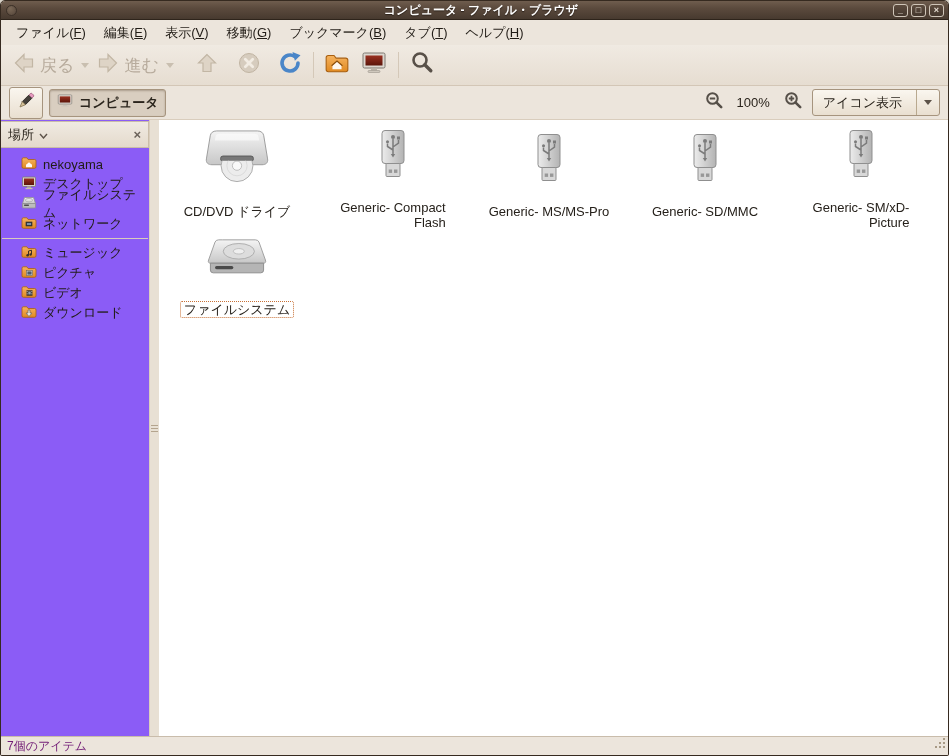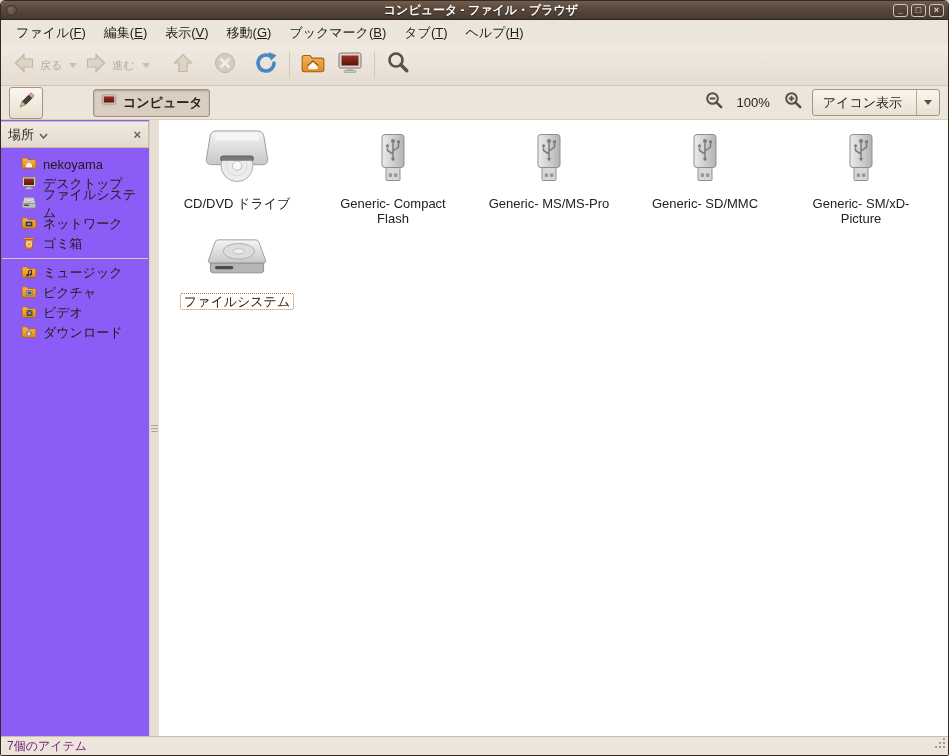--- a/index.html
+++ b/index.html
@@ -44,37 +44,37 @@
   .menu-item { padding:4px 9px; border-radius:3px; }
   .menu-item u { text-decoration:underline; }
 
   
   .toolbar {
     height:41px; flex:0 0 41px; display:flex; align-items:center;
     padding:0 6px; background:linear-gradient(#f0eae2,#e6ddd1);
     border-bottom:1px solid #d3c6b6;
   }
   .tbtn { display:flex; align-items:center; gap:4px; padding:4px 5px; border-radius:3px; }
-  .tbtn-label { font-size:11px; color:#b7ab9c; }
+  .tbtn-label { font-size:17px; color:#b7ab9c; }
   .tchev { padding:4px 2px; display:flex; align-items:center; }
   .tri-down { width:0; height:0; border-left:4px solid transparent; border-right:4px solid transparent; border-top:5px solid #c9bfb0; }
   .tsep { width:1px; height:26px; background:#d4c8b8; margin:0 5px; }
 
   
   .locationbar {
     height:34px; flex:0 0 34px; display:flex; align-items:center;
     padding:0 8px; gap:6px; background:#ece5dc;
     border-bottom:1px solid #d9cdbd;
   }
   .lb-btn {
     display:flex; align-items:center; justify-content:center; gap:5px;
     border:1px solid #a6947e; border-radius:3px; padding:3px 6px;
     background:linear-gradient(#faf6ef,#e9dfd0); min-height:26px;
   }
-  .lb-btn.pressed { background:#d9cec0; box-shadow:inset 0 1px 2px rgba(90,70,50,.35);margin-left:44px; }
+  .lb-btn.pressed { background:#d9cec0; box-shadow:inset 0 1px 2px rgba(90,70,50,.35); }
   .lb-btn .lbl { font-size:13px; font-weight:bold; color:#2a241c; }
   .lb-spacer { flex:1; }
   .zoom-level { font-size:13px; color:#2a241c; padding:0 4px; }
   .zbtn { padding:3px; display:flex; align-items:center; border-radius:3px; }
   .combo {
     display:flex; align-items:center; border:1px solid #a6947e; border-radius:3px;
     background:linear-gradient(#faf6ef,#e9dfd0); height:27px; overflow:hidden;
   }
   .combo .combo-label { font-size:13px; color:#2a241c; padding:0 14px 0 10px; }
   .combo .combo-sep { width:1px; height:100%; background:#b9a villa88; background:#b9a98f; }
@@ -99,21 +99,21 @@
 
   .splitter { width:9px; flex:0 0 9px; background:#e8e0d4; display:flex; align-items:center; justify-content:center; }
   .grip { display:flex; flex-direction:column; gap:2px; }
   .grip i { display:block; width:7px; height:1px; background:#b4a48e; }
 
   .main-view { flex:1; background:#ffffff; overflow:hidden; }
   .icon-grid { display:grid; grid-template-columns:repeat(5,156px); grid-auto-rows:98px; padding-top:9px; }
   .dev-item { display:flex; flex-direction:column; align-items:center; }
   .dev-icon { height:56px; display:flex; align-items:flex-end; justify-content:center; }
   .dev-label {
-    margin-top:10px; font-size:13px; color:#26211b; text-align:center;
+    margin-top:18px; font-size:13px; color:#26211b; text-align:right;
     white-space:pre-line; line-height:15px; padding:0 3px;
     border:1px dotted transparent; border-radius:2px; max-width:150px;
   }
   .dev-item.selected .dev-label { border-color:#c87137; }
 
   
   .statusbar {
     height:19px; flex:0 0 19px; background:#ece5dc; border-top:1px solid #c9bcab;
     display:flex; align-items:center; padding:0 6px; font-size:12px; color:#701a75;
     position:relative;
@@ -313,28 +313,20 @@
 
         <div class="side-item">
           <span><svg width="16" height="16" viewBox="0 0 16 16">
                 <path d="M1 4.2 q0-1.4 1.4-1.4 h3.4 l1.3 1.7 h6.5 q1.4 0 1.4 1.4 v6 q0 1.4 -1.4 1.4 h-11.2 q-1.4 0 -1.4-1.4 z" fill="url(#gFolder)" stroke="#a85f10" stroke-width="0.8"></path>
                 <rect x="5" y="7" width="6" height="4" fill="#3a3f46" stroke="#22262b" stroke-width="0.6"></rect>
                 <rect x="6" y="8" width="4" height="2" fill="#7b91a8"></rect>
               </svg></span>
           <span>ネットワーク</span>
         </div>
 
-        <div class="side-item">
-          <span><svg width="16" height="16" viewBox="0 0 16 16">
-                <rect x="3" y="2.5" width="10" height="2" rx="1" fill="url(#gFolder)" stroke="#a85f10" stroke-width="0.7"></rect>
-                <path d="M4 5 h8 l-0.8 8 q-0.1 1 -1.1 1 h-4.2 q-1 0 -1.1-1 z" fill="url(#gFolder)" stroke="#a85f10" stroke-width="0.8"></path>
-                <circle cx="8" cy="9.2" r="2.4" fill="none" stroke="#fff" stroke-width="0.9" opacity="0.9"></circle>
-              </svg></span>
-          <span>ゴミ箱</span>
-        </div>
 
         <div class="side-sep"></div>
 
 
         <div class="side-item">
           <span><svg width="16" height="16" viewBox="0 0 16 16">
                 <path d="M1 4.2 q0-1.4 1.4-1.4 h3.4 l1.3 1.7 h6.5 q1.4 0 1.4 1.4 v6 q0 1.4 -1.4 1.4 h-11.2 q-1.4 0 -1.4-1.4 z" fill="url(#gFolder)" stroke="#a85f10" stroke-width="0.8"></path>
                 <path d="M10.5 6.2 v4.2 M7.5 7 v4.2 M7.5 7 l3-0.8" stroke="#3a3026" stroke-width="1"></path>
                 <circle cx="6.6" cy="11.3" r="1.2" fill="#3a3026"></circle>
                 <circle cx="9.6" cy="10.5" r="1.2" fill="#3a3026"></circle>

